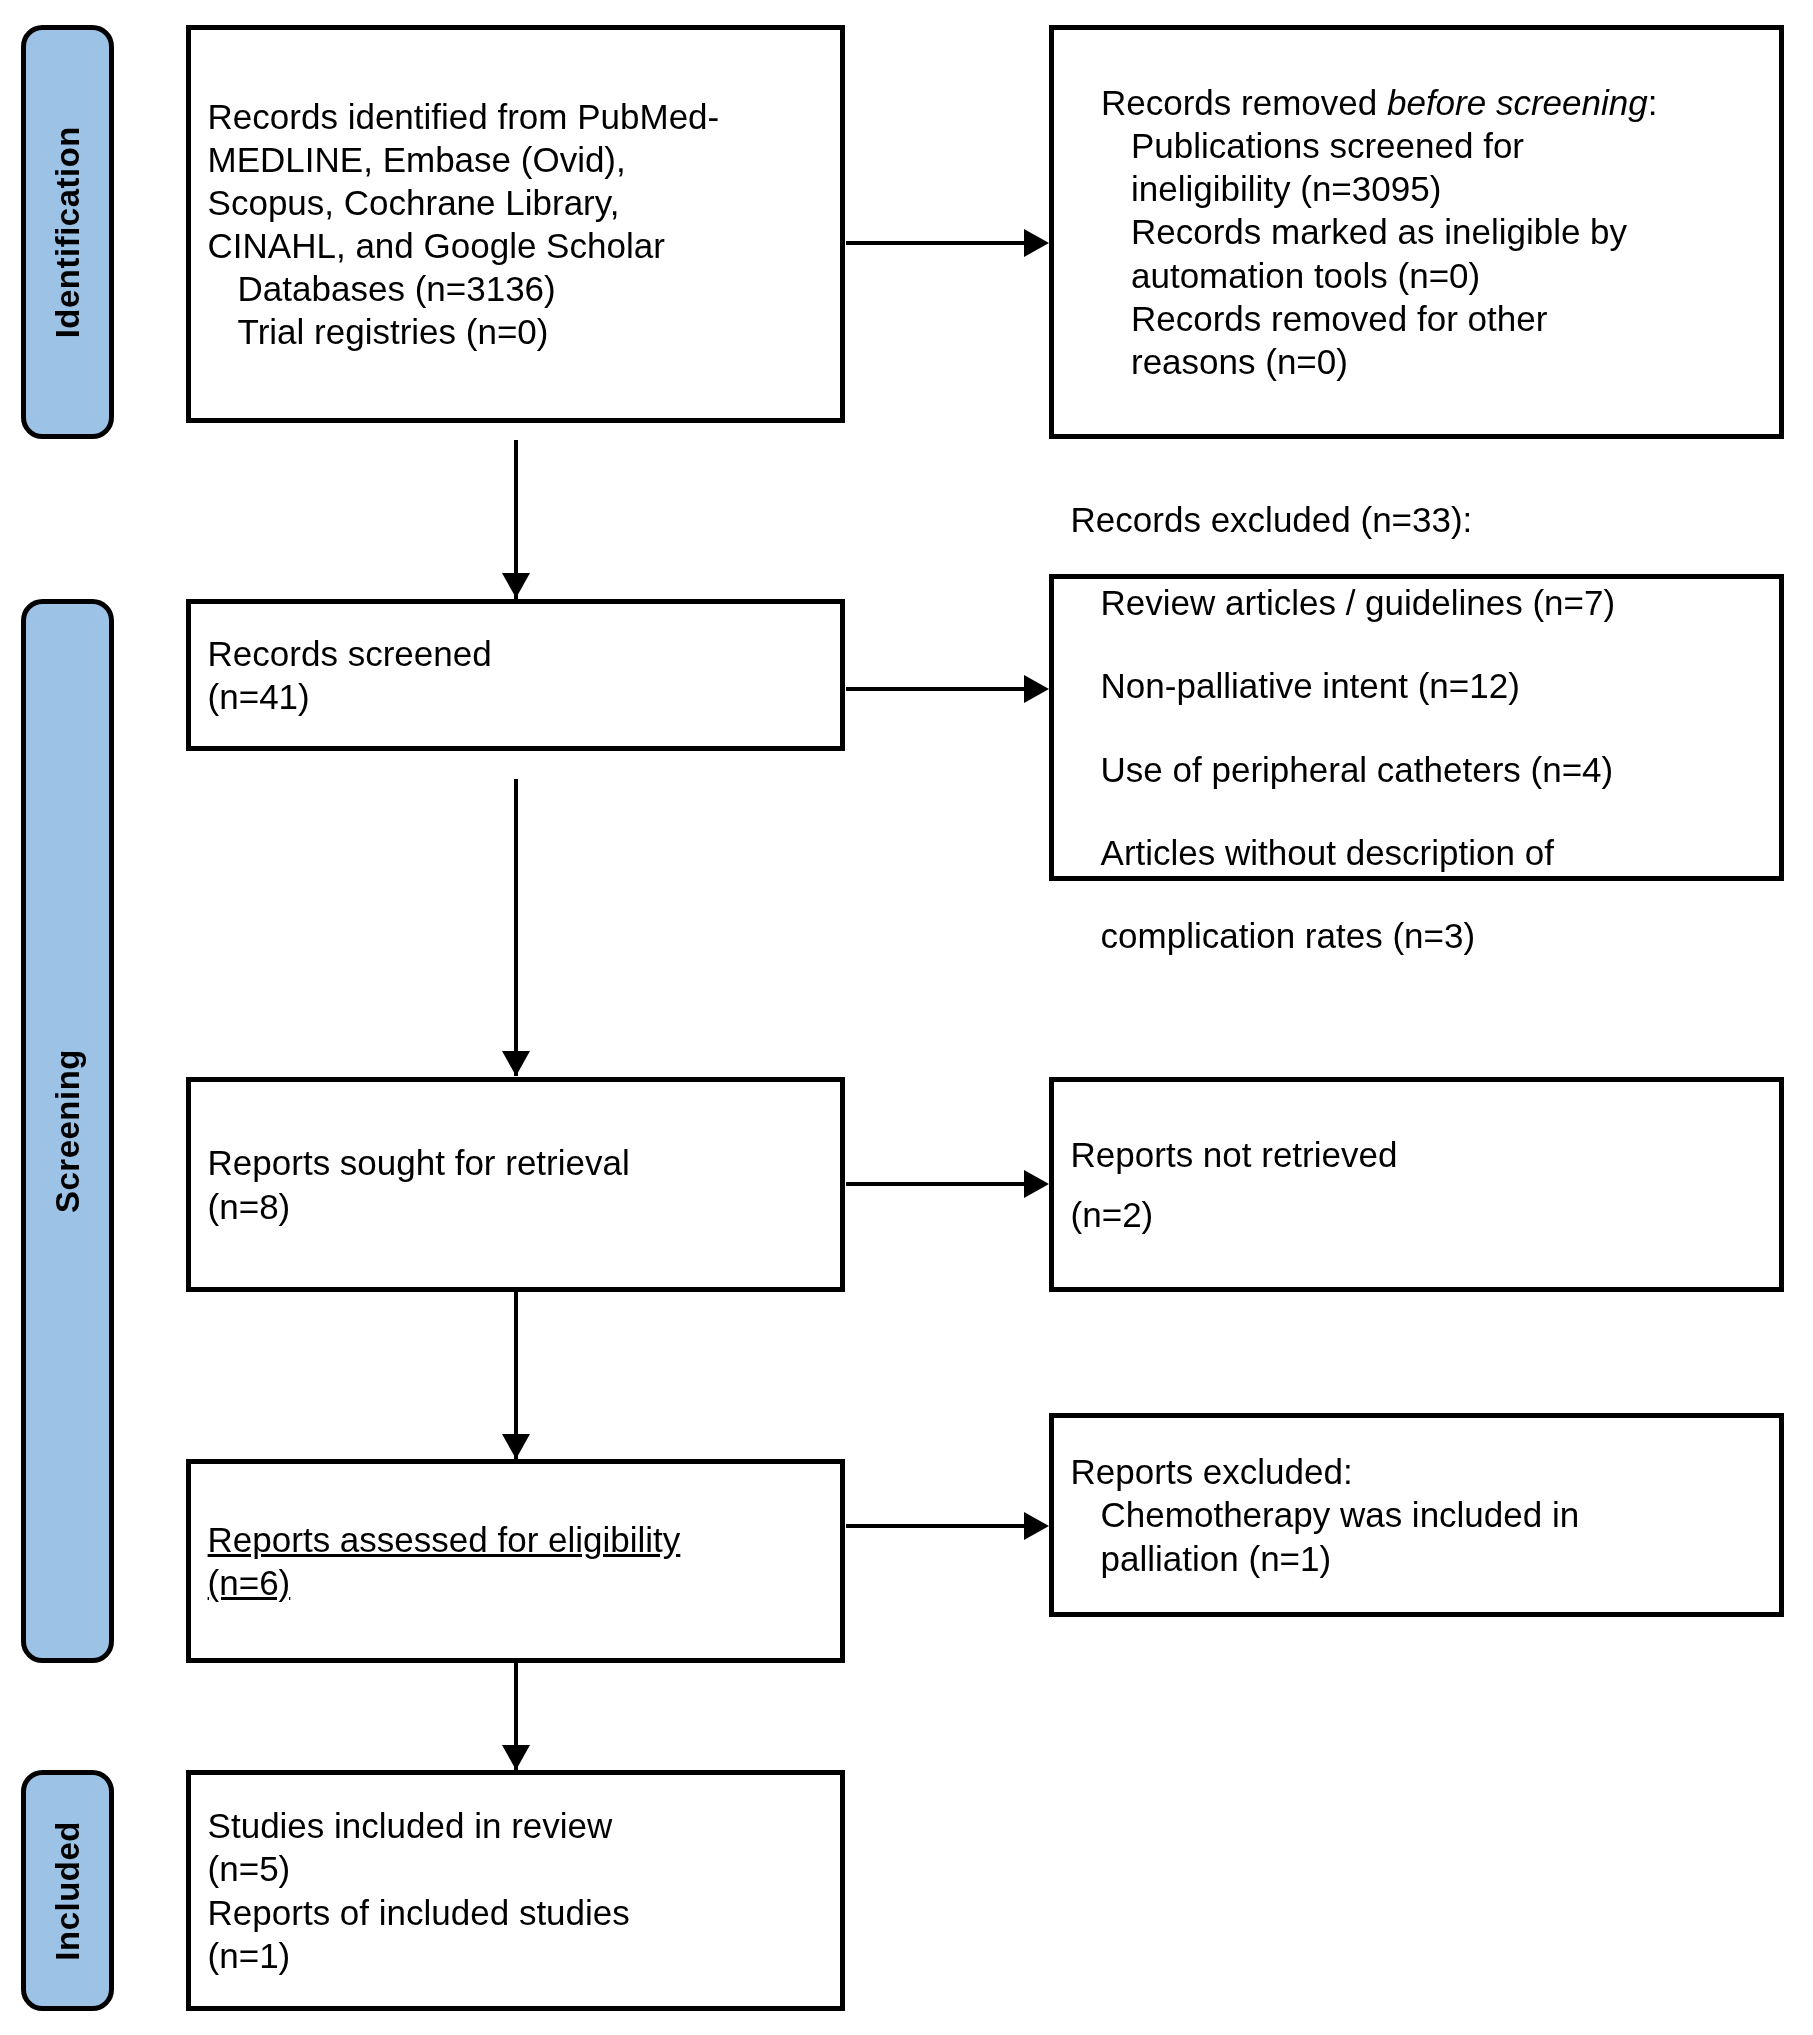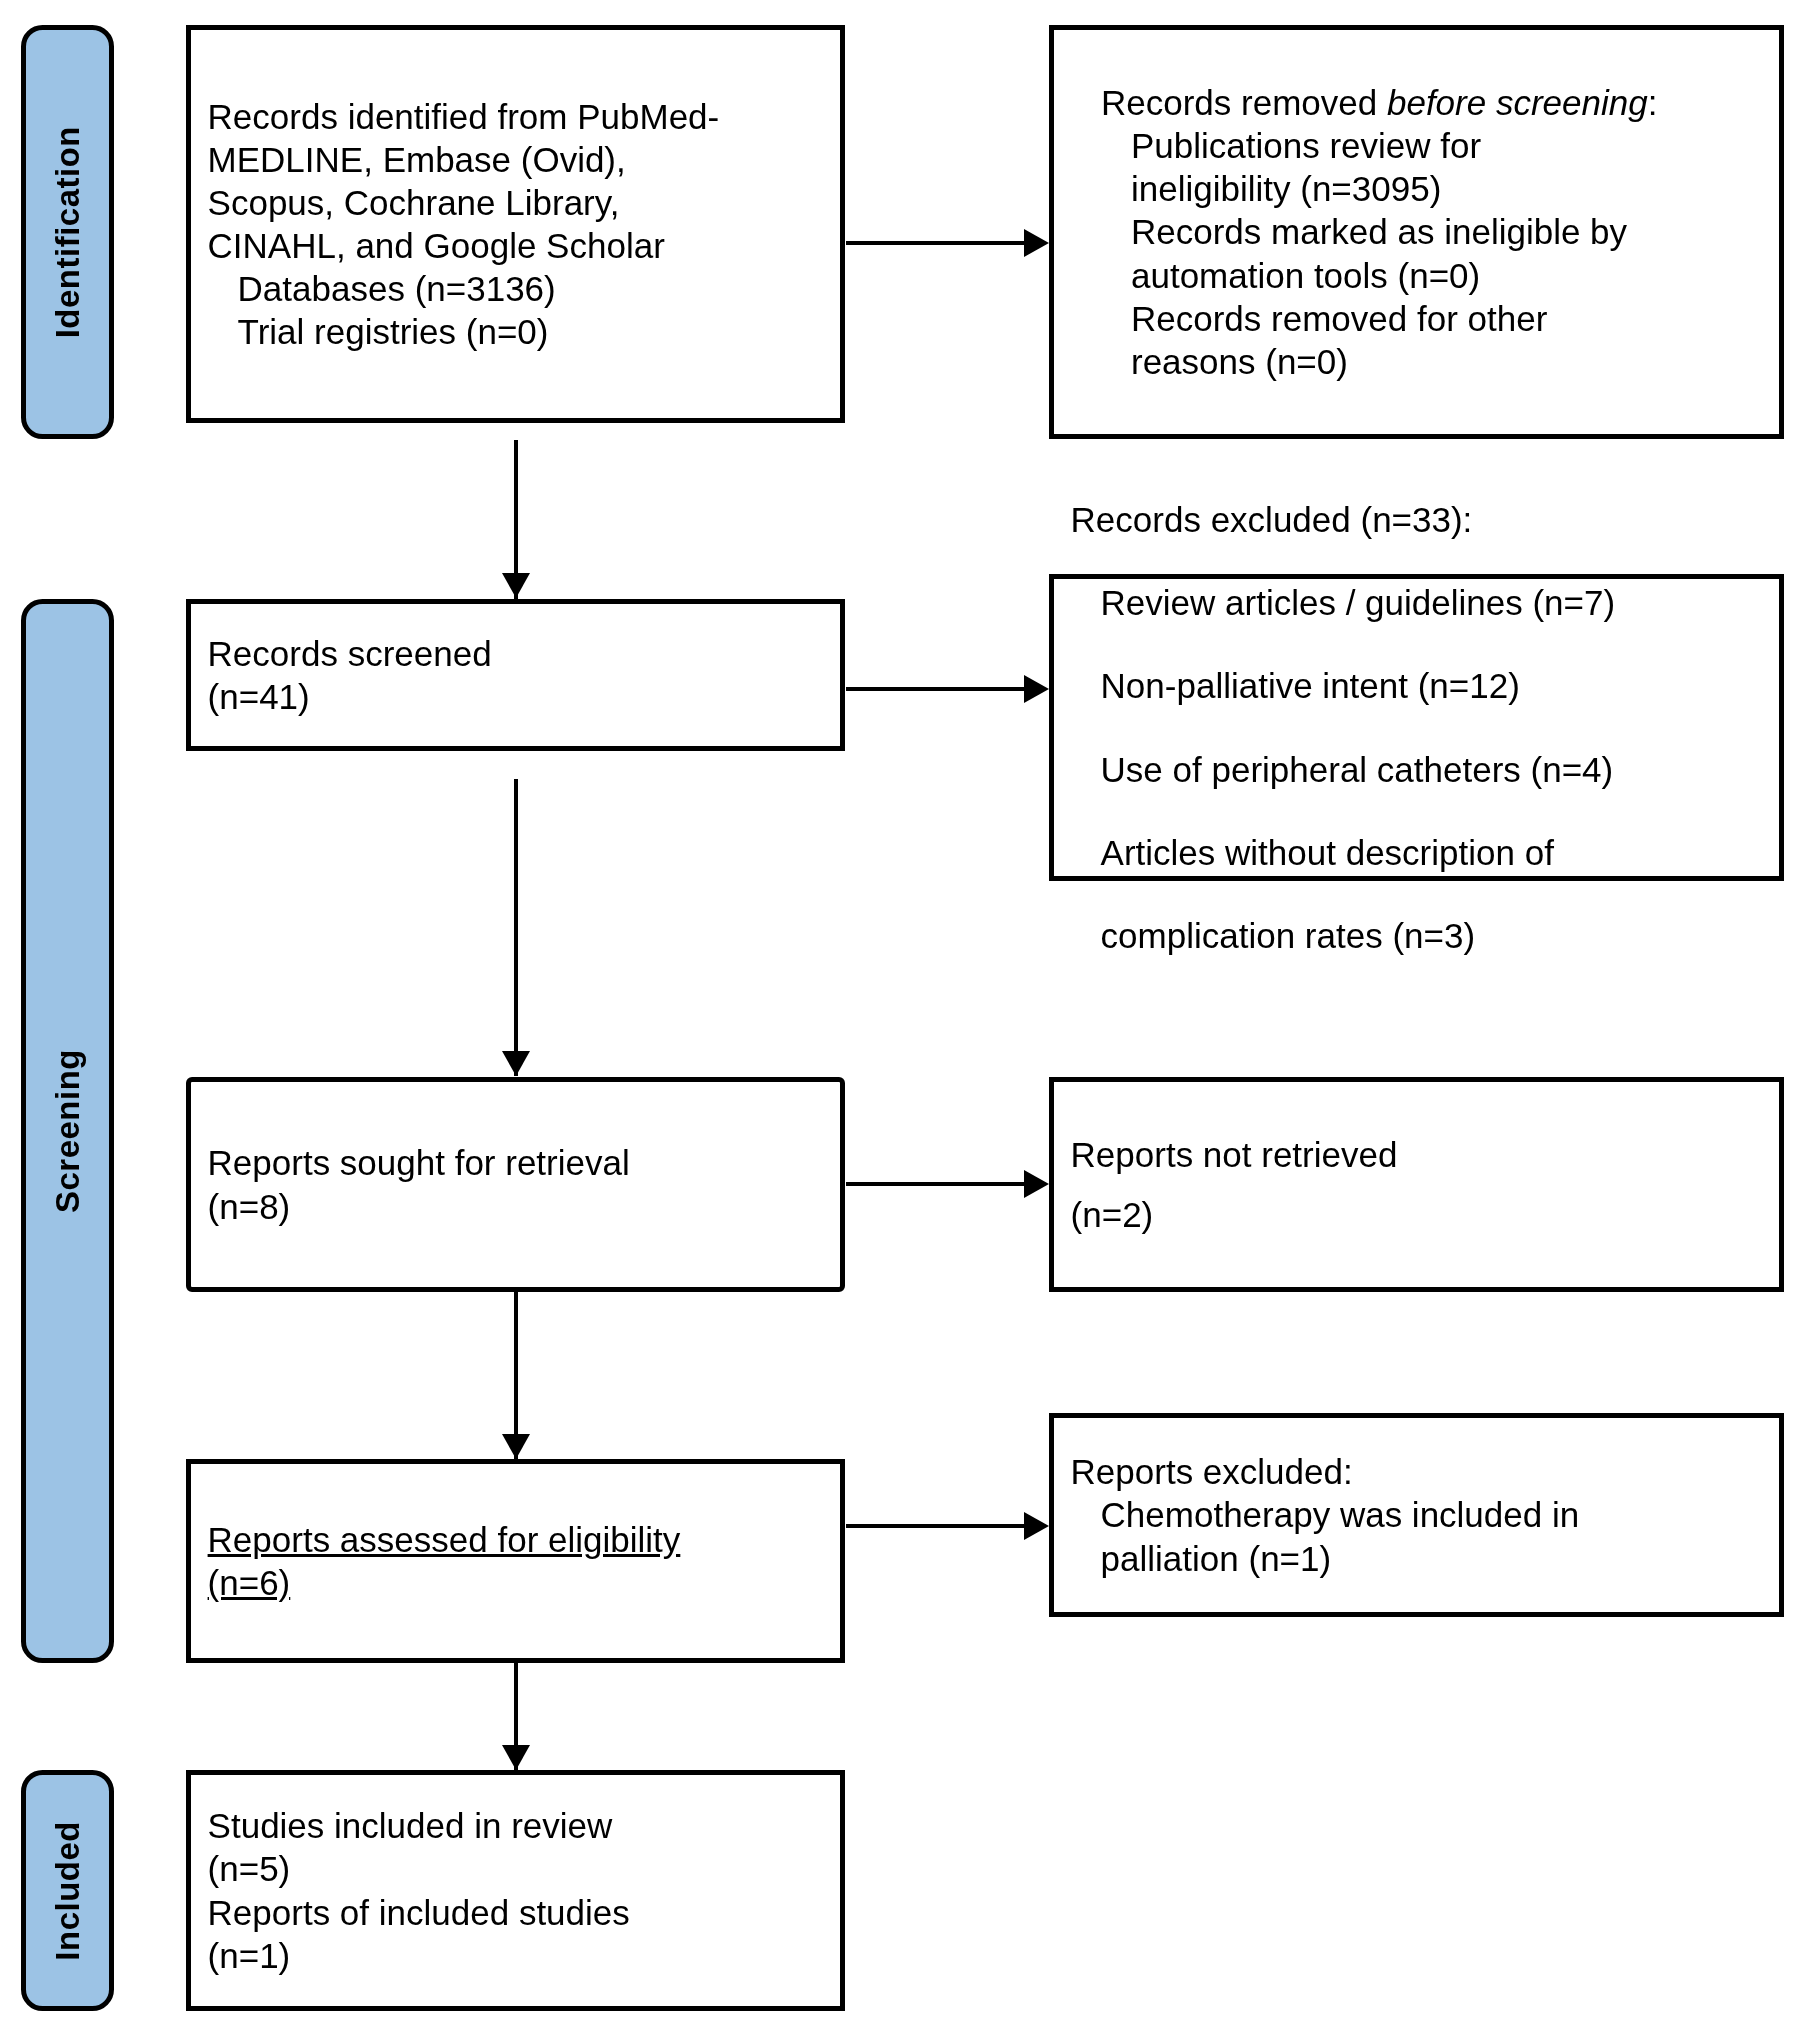--- a/index.html
+++ b/index.html
@@ -118,21 +118,21 @@
     <div class="flow-line">CINAHL, and Google Scholar</div>
     <div class="flow-line indent">Databases (n=3136)</div>
     <div class="flow-line indent">Trial registries (n=0)</div>
   </div>
 
   <div class="conn-h" style="left:846px; top:241px; width:181px;"></div>
   <div class="arrow-right" style="left:1024px; top:229px;"></div>
 
   <div class="flow-box" style="left:1049px; top:25px; width:735px; height:414px;padding-left:47px;">
     <div class="flow-line"><span>Records removed </span><span class="ital">before screening</span><span>:</span></div>
-    <div class="flow-line indent">Publications review for</div>
+    <div class="flow-line indent">Publications screened for</div>
     <div class="flow-line indent">ineligibility (n=3095)</div>
     <div class="flow-line indent">Records marked as ineligible by</div>
     <div class="flow-line indent">automation tools (n=0)</div>
     <div class="flow-line indent">Records removed for other</div>
     <div class="flow-line indent">reasons (n=0)</div>
   </div>
 
   <div class="conn-v" style="left:514px; top:440px; height:159px;"></div>
   <div class="arrow-down" style="left:502px; top:573px;"></div>
 
@@ -149,21 +149,21 @@
     <div class="flow-line indent">Review articles / guidelines (n=7)</div>
     <div class="flow-line indent">Non-palliative intent (n=12)</div>
     <div class="flow-line indent">Use of peripheral catheters (n=4)</div>
     <div class="flow-line indent">Articles without description of</div>
     <div class="flow-line indent">complication rates (n=3)</div>
   </div>
 
   <div class="conn-v" style="left:514px; top:779px; height:297px;"></div>
   <div class="arrow-down" style="left:502px; top:1051px;"></div>
 
-  <div class="flow-box" style="left:186px; top:1077px; width:659px; height:215px;border-radius:6px;">
+  <div class="flow-box" style="left:186px; top:1077px; width:659px; height:215px;">
     <div class="flow-line">Reports sought for retrieval</div>
     <div class="flow-line">(n=8)</div>
   </div>
 
   <div class="conn-h" style="left:846px; top:1182px; width:181px;"></div>
   <div class="arrow-right" style="left:1024px; top:1170px;"></div>
 
   <div class="flow-box" style="left:1049px; top:1077px; width:735px; height:215px;gap:16px;">
     <div class="flow-line">Reports not retrieved</div>
     <div class="flow-line">(n=2)</div>

